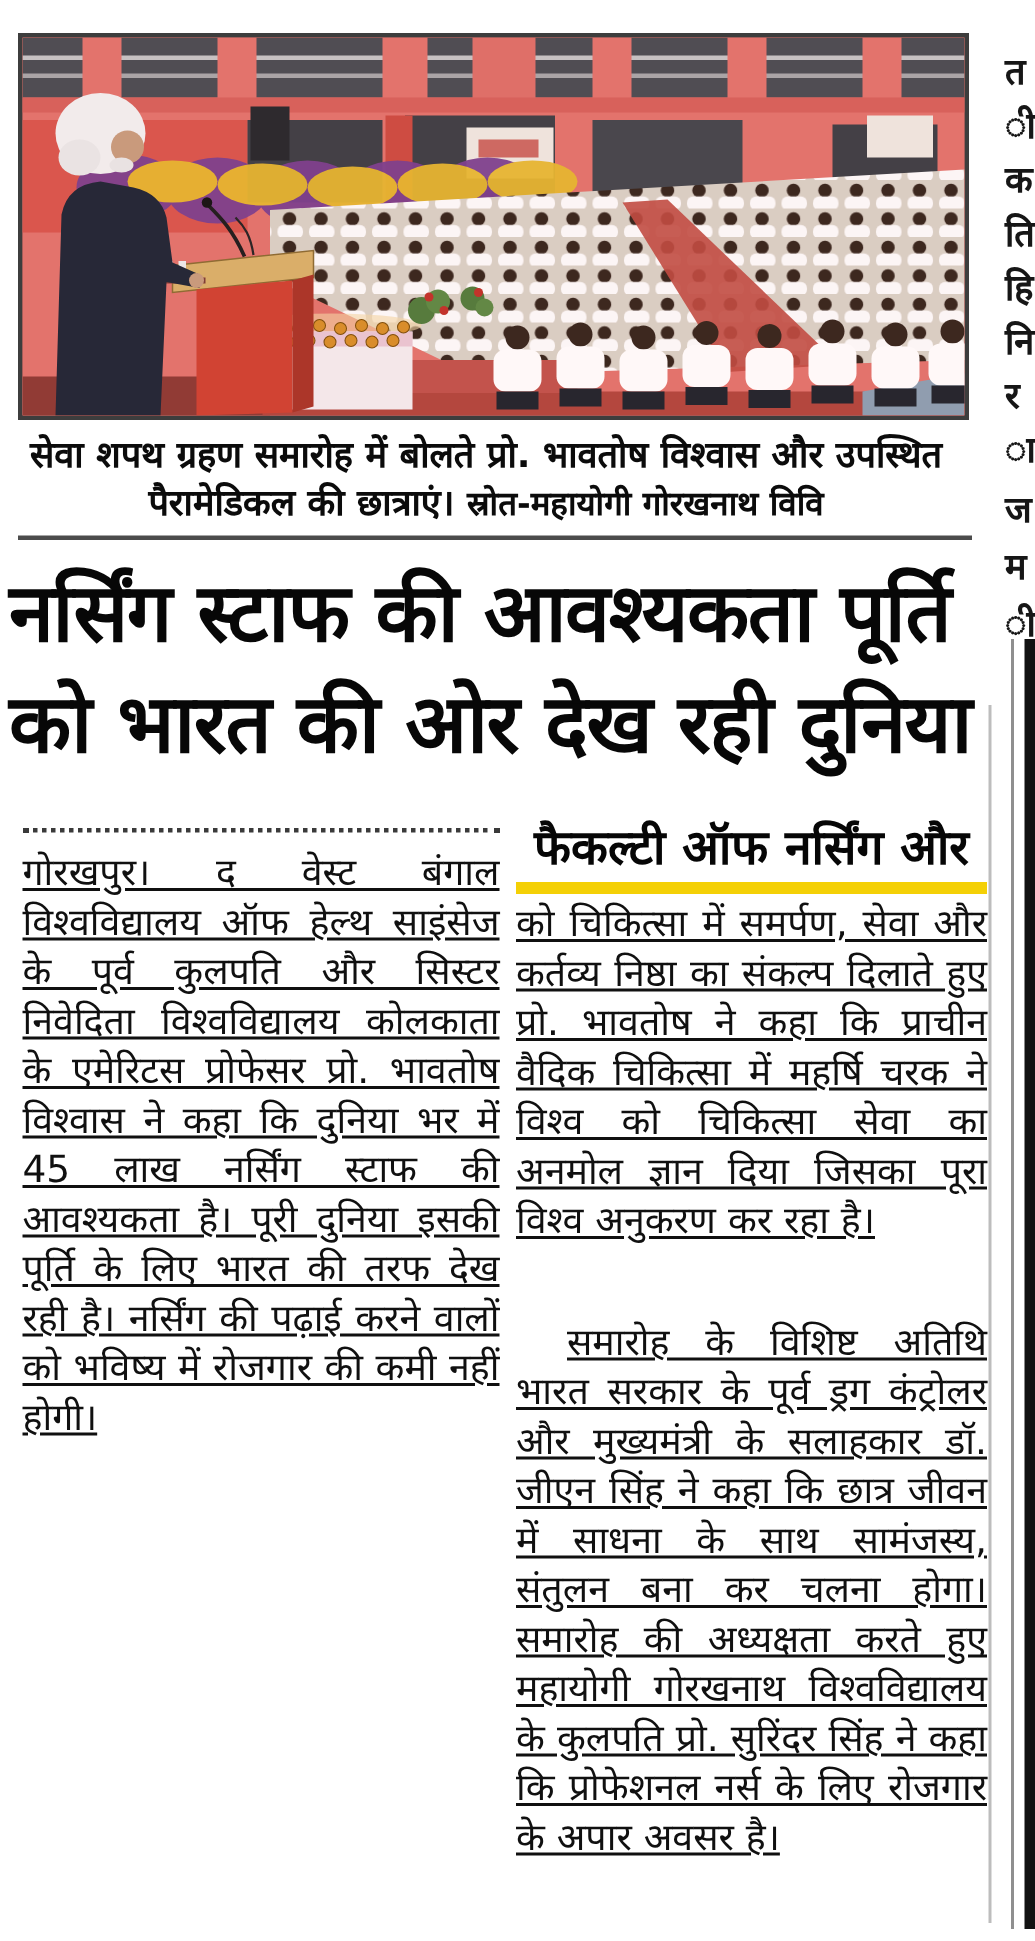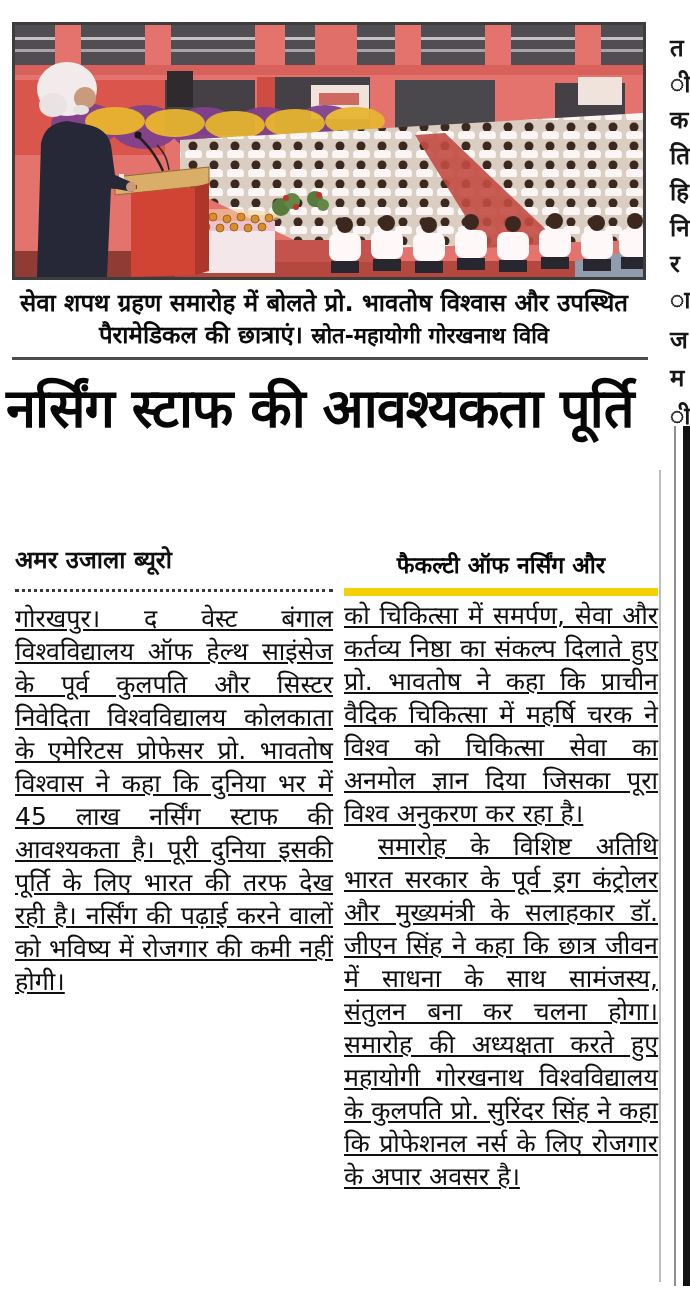--- a/index.html
+++ b/index.html
@@ -17,26 +17,26 @@
     font-weight:700;font-size:24px;line-height:32px;color:#0b0b0b;
   }
   .caption .source{font-size:22px;}
   .rule{position:absolute;left:12px;top:357px;width:636px;height:3px;background:#4c4c4c;}
   .headline{
     position:absolute;left:6px;top:372px;width:652px;margin:0;
     font-size:54px;line-height:74px;font-weight:700;letter-spacing:-1px;color:#070707;
   }
   .col{position:absolute;top:540px;font-size:25px;line-height:33px;color:#101010;}
   .col p{margin:0;text-align:justify;text-decoration:underline;}
-  .col p.indent{text-indent:34px;}
+  .col p.indent{text-indent:34px;margin-top:48px;}
   .left-col{left:15px;width:318px;}
   .right-col{left:344px;width:314px;}
   .byline{font-size:24px;font-weight:700;padding-top:4px;}
   .dotted{border-top:3px dotted #3a3a3a;margin:12px 0 10px 0;height:0;}
-  .subhead{text-align:center;font-weight:700;font-size:23px;line-height:39px;color:#060606;padding-top:6px;}
+  .subhead{text-align:center;font-weight:700;font-size:32px;line-height:39px;color:#060606;padding-top:6px;}
   .yellow-bar{height:8px;margin-top:3px;width:100%;}
   .right-col .body-start{margin-top:3px;}
   .right-strip{position:absolute;left:668px;top:0;width:22px;height:445px;overflow:hidden;}
   .right-strip .glyph{
     position:absolute;left:2px;width:60px;font-size:24px;font-weight:700;
     color:#161616;white-space:nowrap;
   }
   .box-edge{position:absolute;left:674px;top:426px;width:16px;height:860px;
     border-left:2px solid #8f8f8f;background:#ffffff;box-sizing:border-box;}
   .box-edge-bar{position:absolute;left:683px;top:426px;width:7px;height:860px;background:#121212;}
@@ -224,24 +224,24 @@
     <div>
       <span>पैरामेडिकल की छात्राएं।</span>
       <span class="source">स्रोत-महायोगी गोरखनाथ विवि</span>
     </div>
   </div>
 
   <div class="rule"></div>
 
   <h1 class="headline">
     <div>नर्सिंग स्टाफ की आवश्यकता पूर्ति</div>
+    <div>को भारत की ओर देख रही दुनिया</div>
   </h1>
 
   <div class="col left-col">
-    <div class="byline">अमर उजाला ब्यूरो</div>
     <div class="dotted"></div>
     <p>गोरखपुर। द वेस्ट बंगाल विश्वविद्यालय ऑफ हेल्थ साइंसेज के पूर्व कुलपति और सिस्टर निवेदिता विश्वविद्यालय कोलकाता के एमेरिटस प्रोफेसर प्रो. भावतोष विश्वास ने कहा कि दुनिया भर में 45 लाख नर्सिंग स्टाफ की आवश्यकता है। पूरी दुनिया इसकी पूर्ति के लिए भारत की तरफ देख रही है। नर्सिंग की पढ़ाई करने वालों को भविष्य में रोजगार की कमी नहीं होगी।</p>
   </div>
 
   <div class="col right-col">
     <div class="subhead">
       <div>फैकल्टी ऑफ नर्सिंग और</div>
     </div>
     <div class="yellow-bar" style="background:#f4d006"></div>
     <p class="body-start">को चिकित्सा में समर्पण, सेवा और कर्तव्य निष्ठा का संकल्प दिलाते हुए प्रो. भावतोष ने कहा कि प्राचीन वैदिक चिकित्सा में महर्षि चरक ने विश्व को चिकित्सा सेवा का अनमोल ज्ञान दिया जिसका पूरा विश्व अनुकरण कर रहा है।</p>

